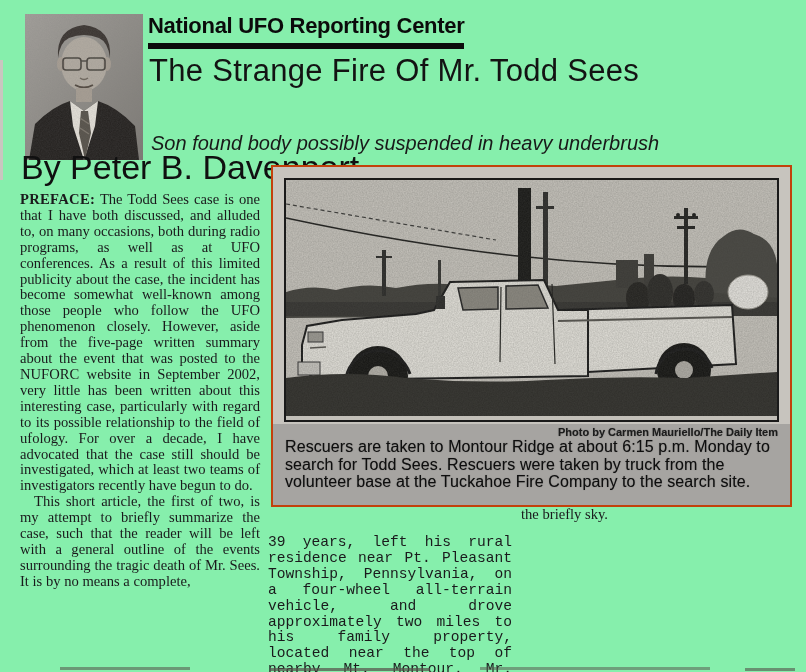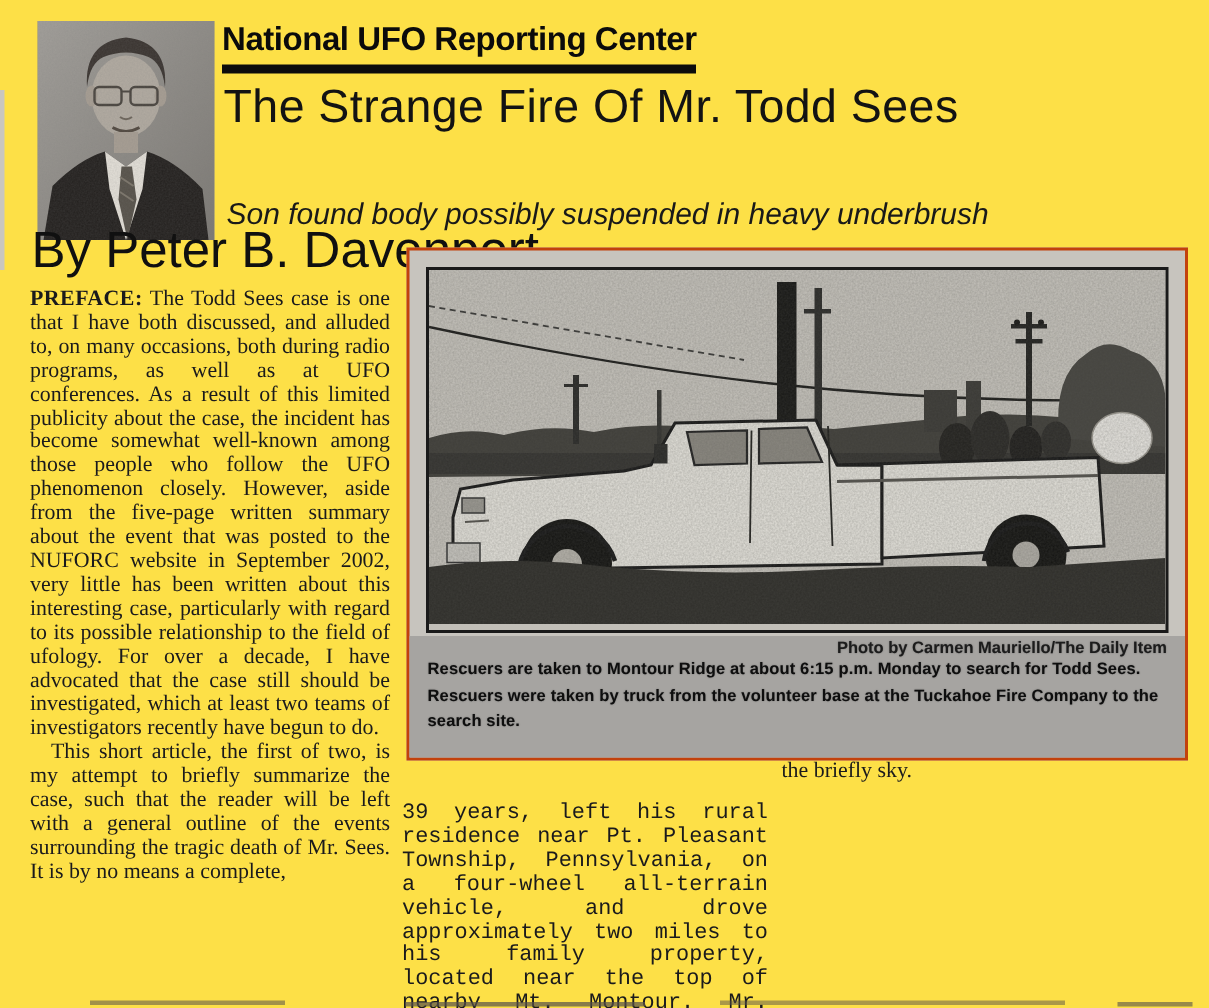--- a/index.html
+++ b/index.html
@@ -1,16 +1,16 @@
 <!DOCTYPE html>
 <html><head>
 <meta charset="utf-8">
 <style>
   html,body{margin:0;padding:0;background:#ffffff;}
-  .page{position:relative;width:806px;height:672px;background:#fde047;overflow:hidden;
+  .page{position:relative;width:806px;height:672px;background:#86efac;overflow:hidden;
         font-family:"Liberation Serif",serif;color:#17171a;}
 
   
   .portrait{position:absolute;left:25px;top:14px;width:118px;height:146px;overflow:hidden;
             background:#8f8c88;}
   .masthead{position:absolute;left:148px;top:13px;font-family:"Liberation Sans",sans-serif;
             font-weight:bold;font-size:22px;letter-spacing:-0.3px;color:#0b0b0b;white-space:nowrap;}
   .masthead-bar{position:absolute;left:148px;top:43px;width:316px;height:6px;background:#0c0c0c;}
   .title{position:absolute;left:149px;top:53px;margin:0;font-family:"Liberation Sans",sans-serif;
          font-weight:normal;font-size:31px;letter-spacing:0.3px;color:#131313;white-space:nowrap;}
@@ -31,21 +31,21 @@
   
   .photo-block{position:absolute;left:271px;top:165px;width:521px;height:342px;
                box-sizing:border-box;background:#c7c4be;border:2px solid #c2410c;}
   .photo-frame{position:absolute;left:11px;top:11px;width:491px;height:240px;
                border:2px solid #1a1a1a;background:#c2bfb8;overflow:hidden;}
   .caption-band{position:absolute;left:0;right:0;bottom:0;height:81px;background:#a6a4a1;
                 padding:1px 10px 0 12px;box-sizing:border-box;
                 font-family:"Liberation Sans",sans-serif;}
   .credit{text-align:right;font-size:11px;font-weight:bold;color:#1c1c1c;margin:1px 2px 0 0;
           text-shadow:0 0 1px rgba(40,40,40,.55);}
-  .caption{font-size:11px;font-weight:bold;line-height:17.5px;color:#0e0e0e;
+  .caption{font-size:16px;font-weight:normal;line-height:17.5px;color:#0e0e0e;
            letter-spacing:.1px;text-shadow:0 0 1px rgba(30,30,30,.45);}
 
   
   .artifact{position:absolute;background:#55504a;}
   .edge-smudge{position:absolute;background:#c9c6c0;}
 </style>
 </head>
 <body>
 
 <div class="page">

